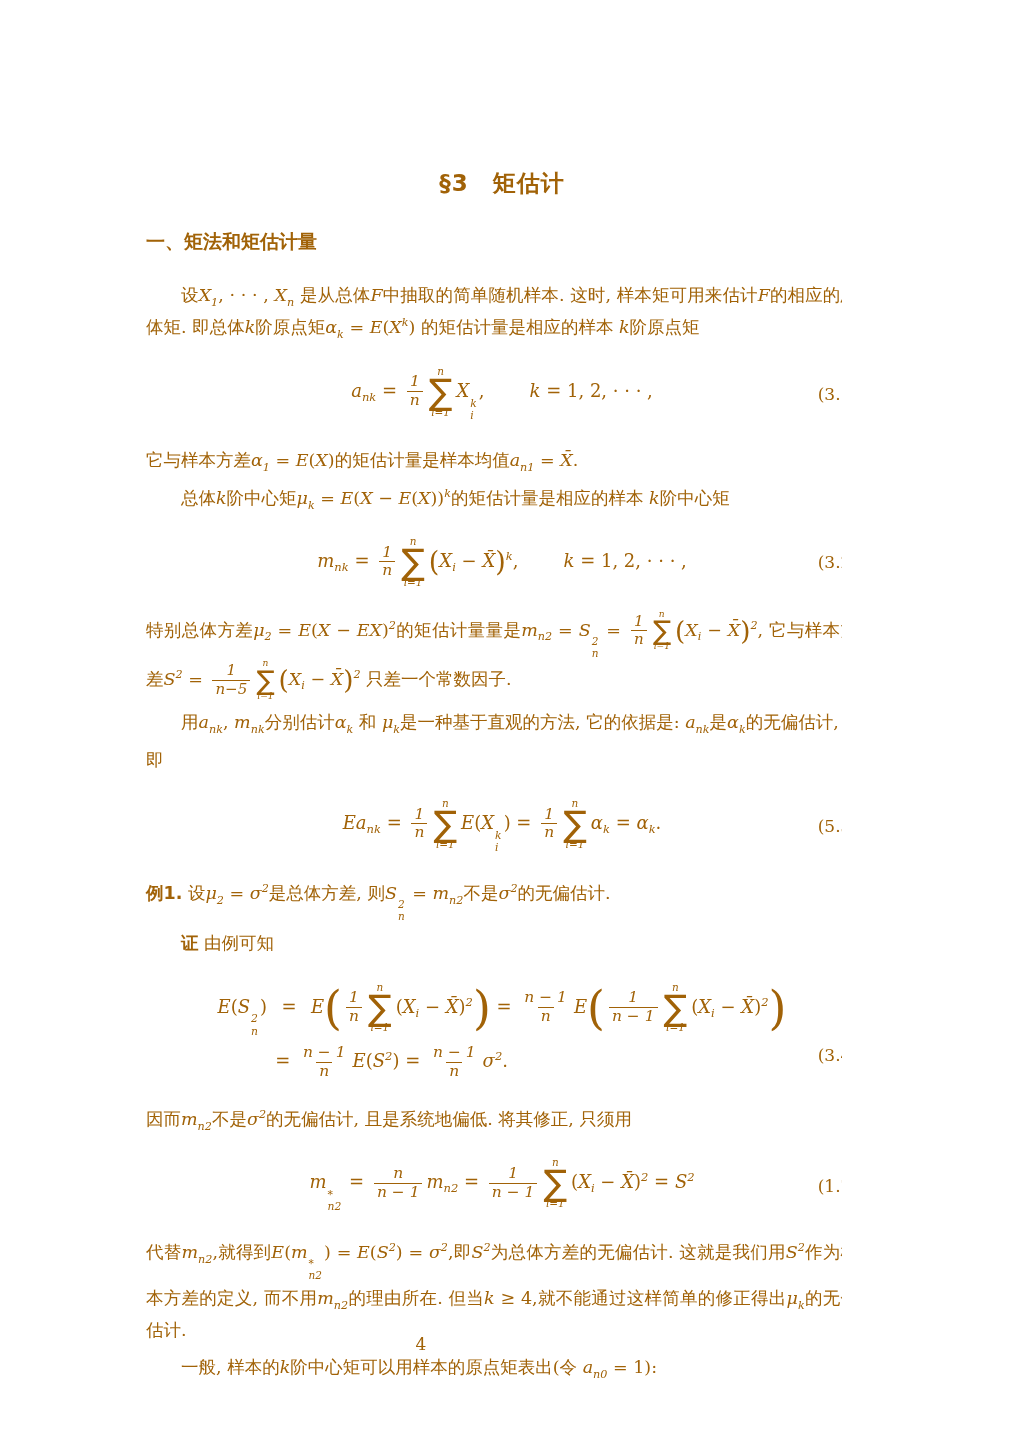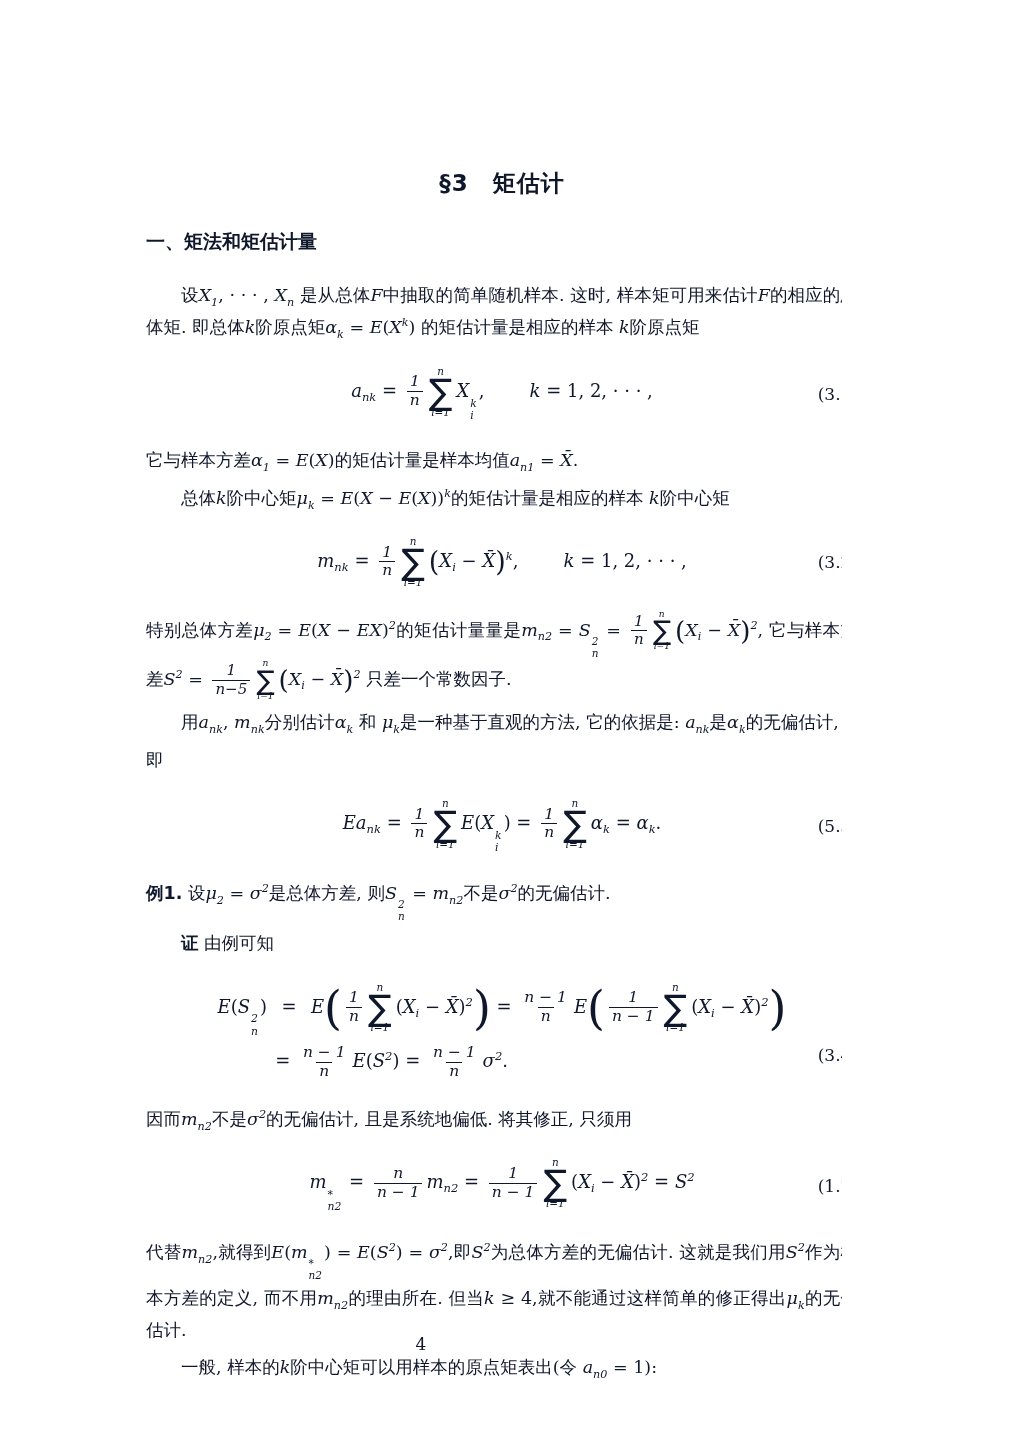--- a/index.html
+++ b/index.html
@@ -1,18 +1,18 @@
 <!DOCTYPE html>
 <html><head>
 <meta charset="utf-8">
 <style>
   html,body{margin:0;padding:0;background:#ffffff;}
   .page{
     width:842px;height:1440px;position:relative;background:#ffffff;
-    color:#0f172a;overflow:hidden;
+    color:#a16207;overflow:hidden;
     font-family:"DejaVu Serif","Liberation Serif",serif;
   }
   .content{position:absolute;left:146px;top:168px;width:712px;}
   .title{
     font-size:23px;text-align:center;margin:0 0 30px 0;letter-spacing:1px;
     font-family:"DejaVu Sans","Liberation Sans",sans-serif;font-weight:700;
   }
   .heading{
     font-size:19px;margin:0 0 24px 0;
     font-family:"DejaVu Sans","Liberation Sans",sans-serif;font-weight:700;

